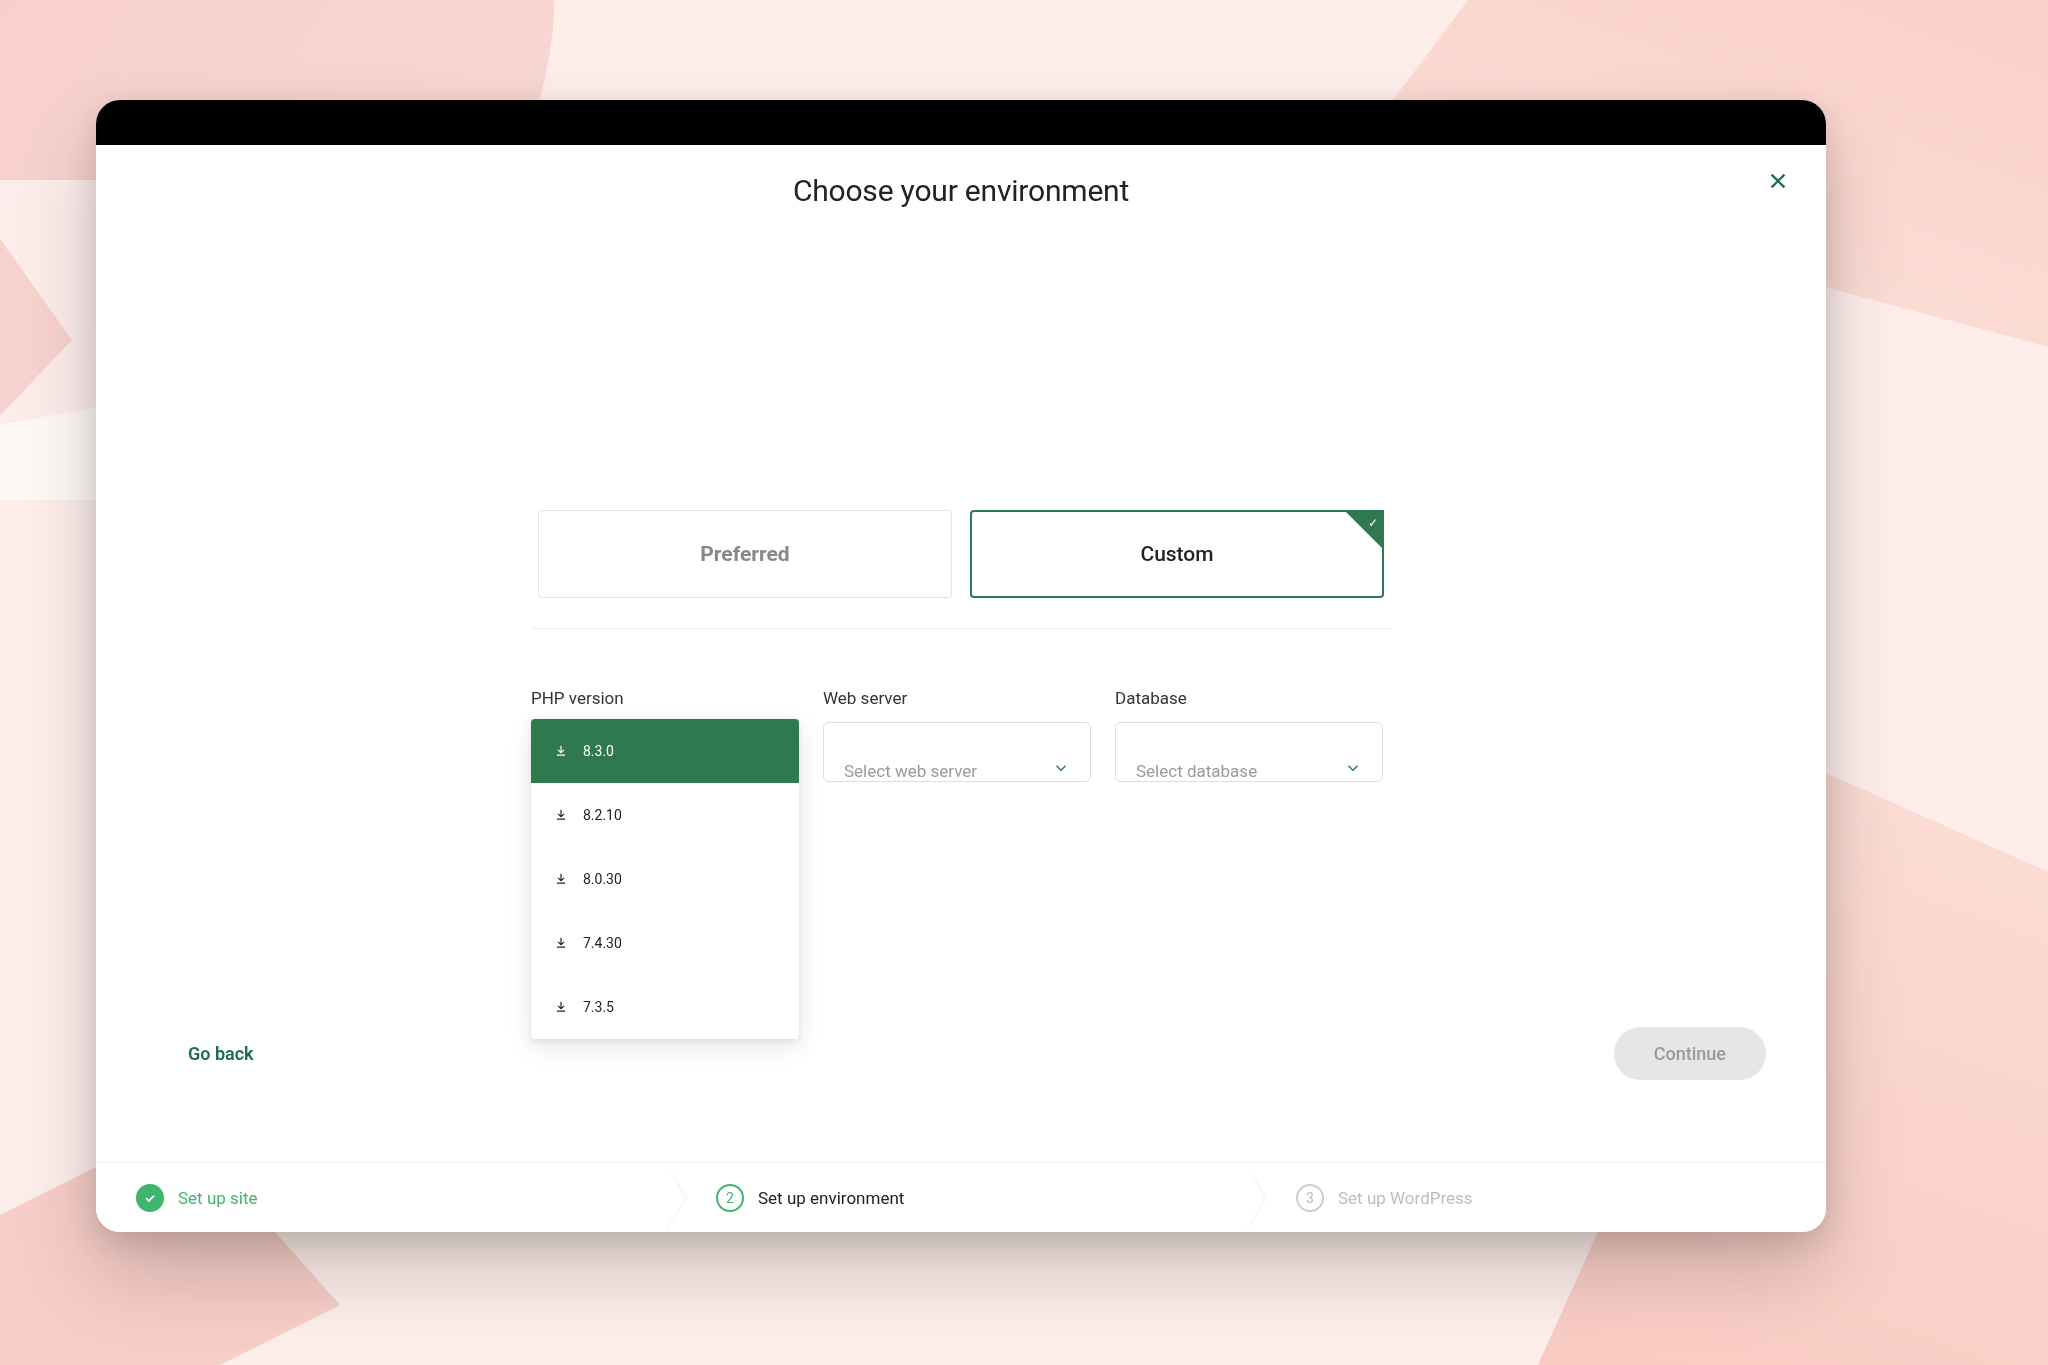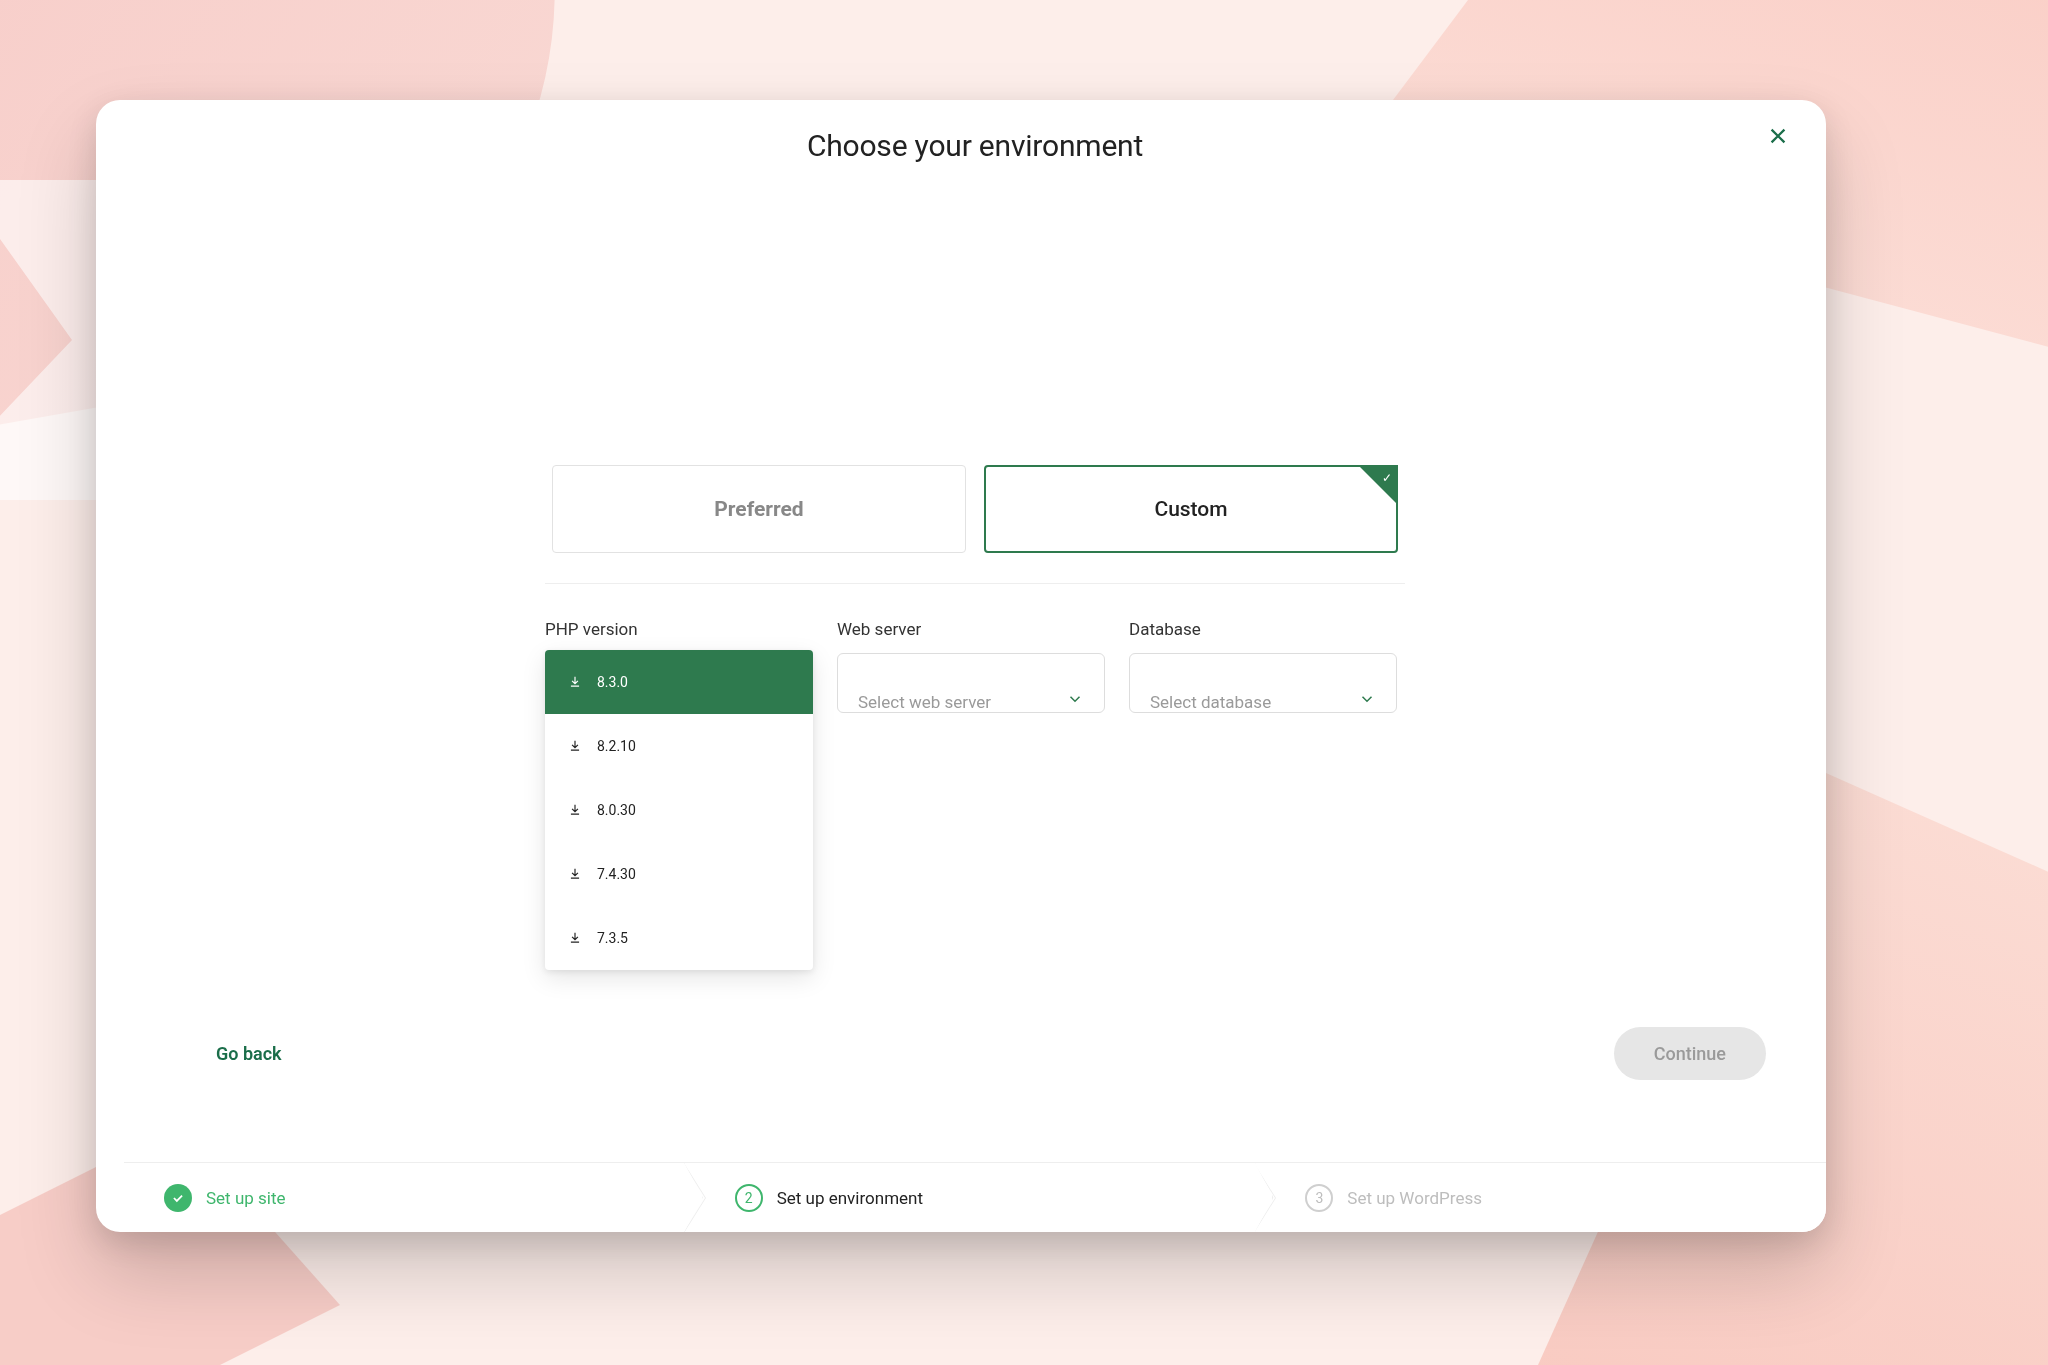--- a/index.html
+++ b/index.html
@@ -55,22 +55,21 @@
   .modal {
     position: absolute;
     top: 100px; left: 96px;
     width: 1730px; height: 1132px;
     background: #fff;
     border-radius: 24px;
     box-shadow: 0 40px 80px rgba(0,0,0,0.18), 0 10px 30px rgba(0,0,0,0.12);
     overflow: hidden;
     z-index: 10;
     display: flex;
-    flex-direction: row;
-    gap: 28px;
+    flex-direction: column;
   }
   .modal-titlebar {
     height: 45px;
     background: #000;
     flex: 0 0 auto;
   }
   .modal-body {
     flex: 1 1 auto;
     position: relative;
     display: flex;
@@ -163,20 +162,21 @@
     transform: translateX(-50%);
     width: 860px;
     display: flex;
     gap: 24px;
   }
   .form-col {
     flex: 0 0 268px;
     display: flex;
     flex-direction: column;
     position: relative;
+    margin-top: 24px;
   }
   .form-col.php { flex: 0 0 268px; }
   .form-label {
     font-size: 17px;
     color: #333;
     margin-bottom: 14px;
   }
   .select-box {
     height: 60px;
     border: 1px solid #ddd;

